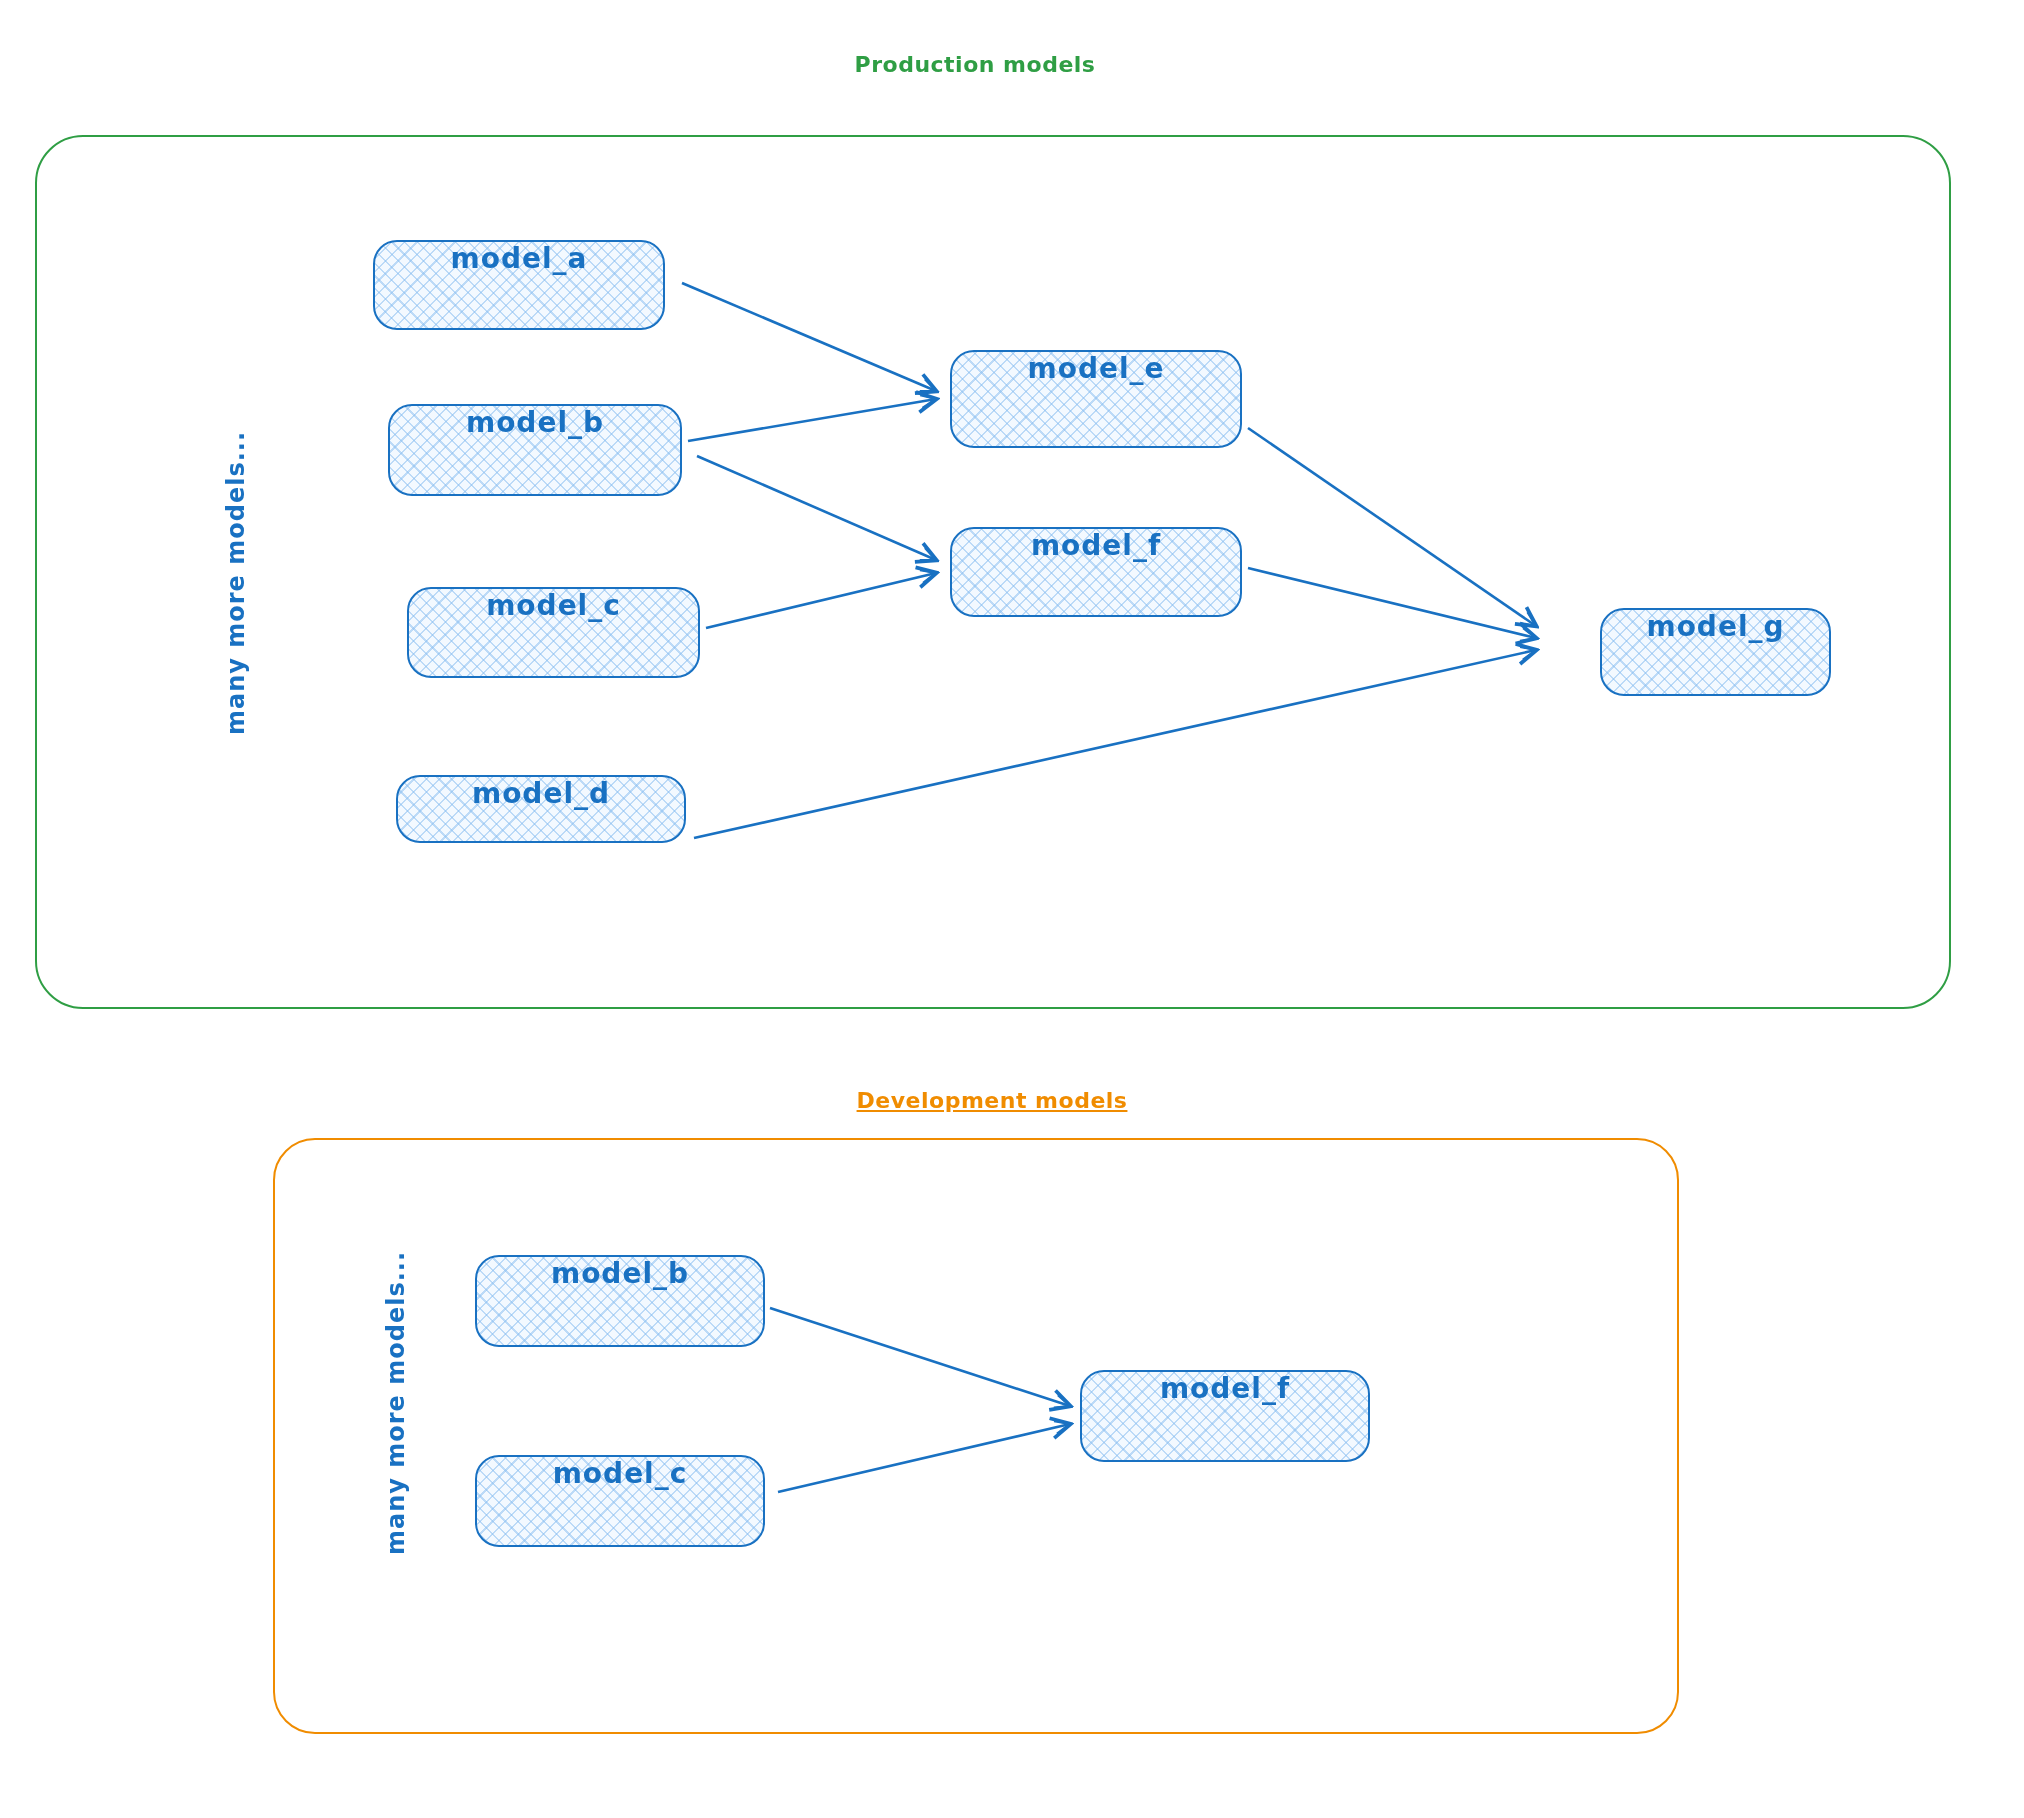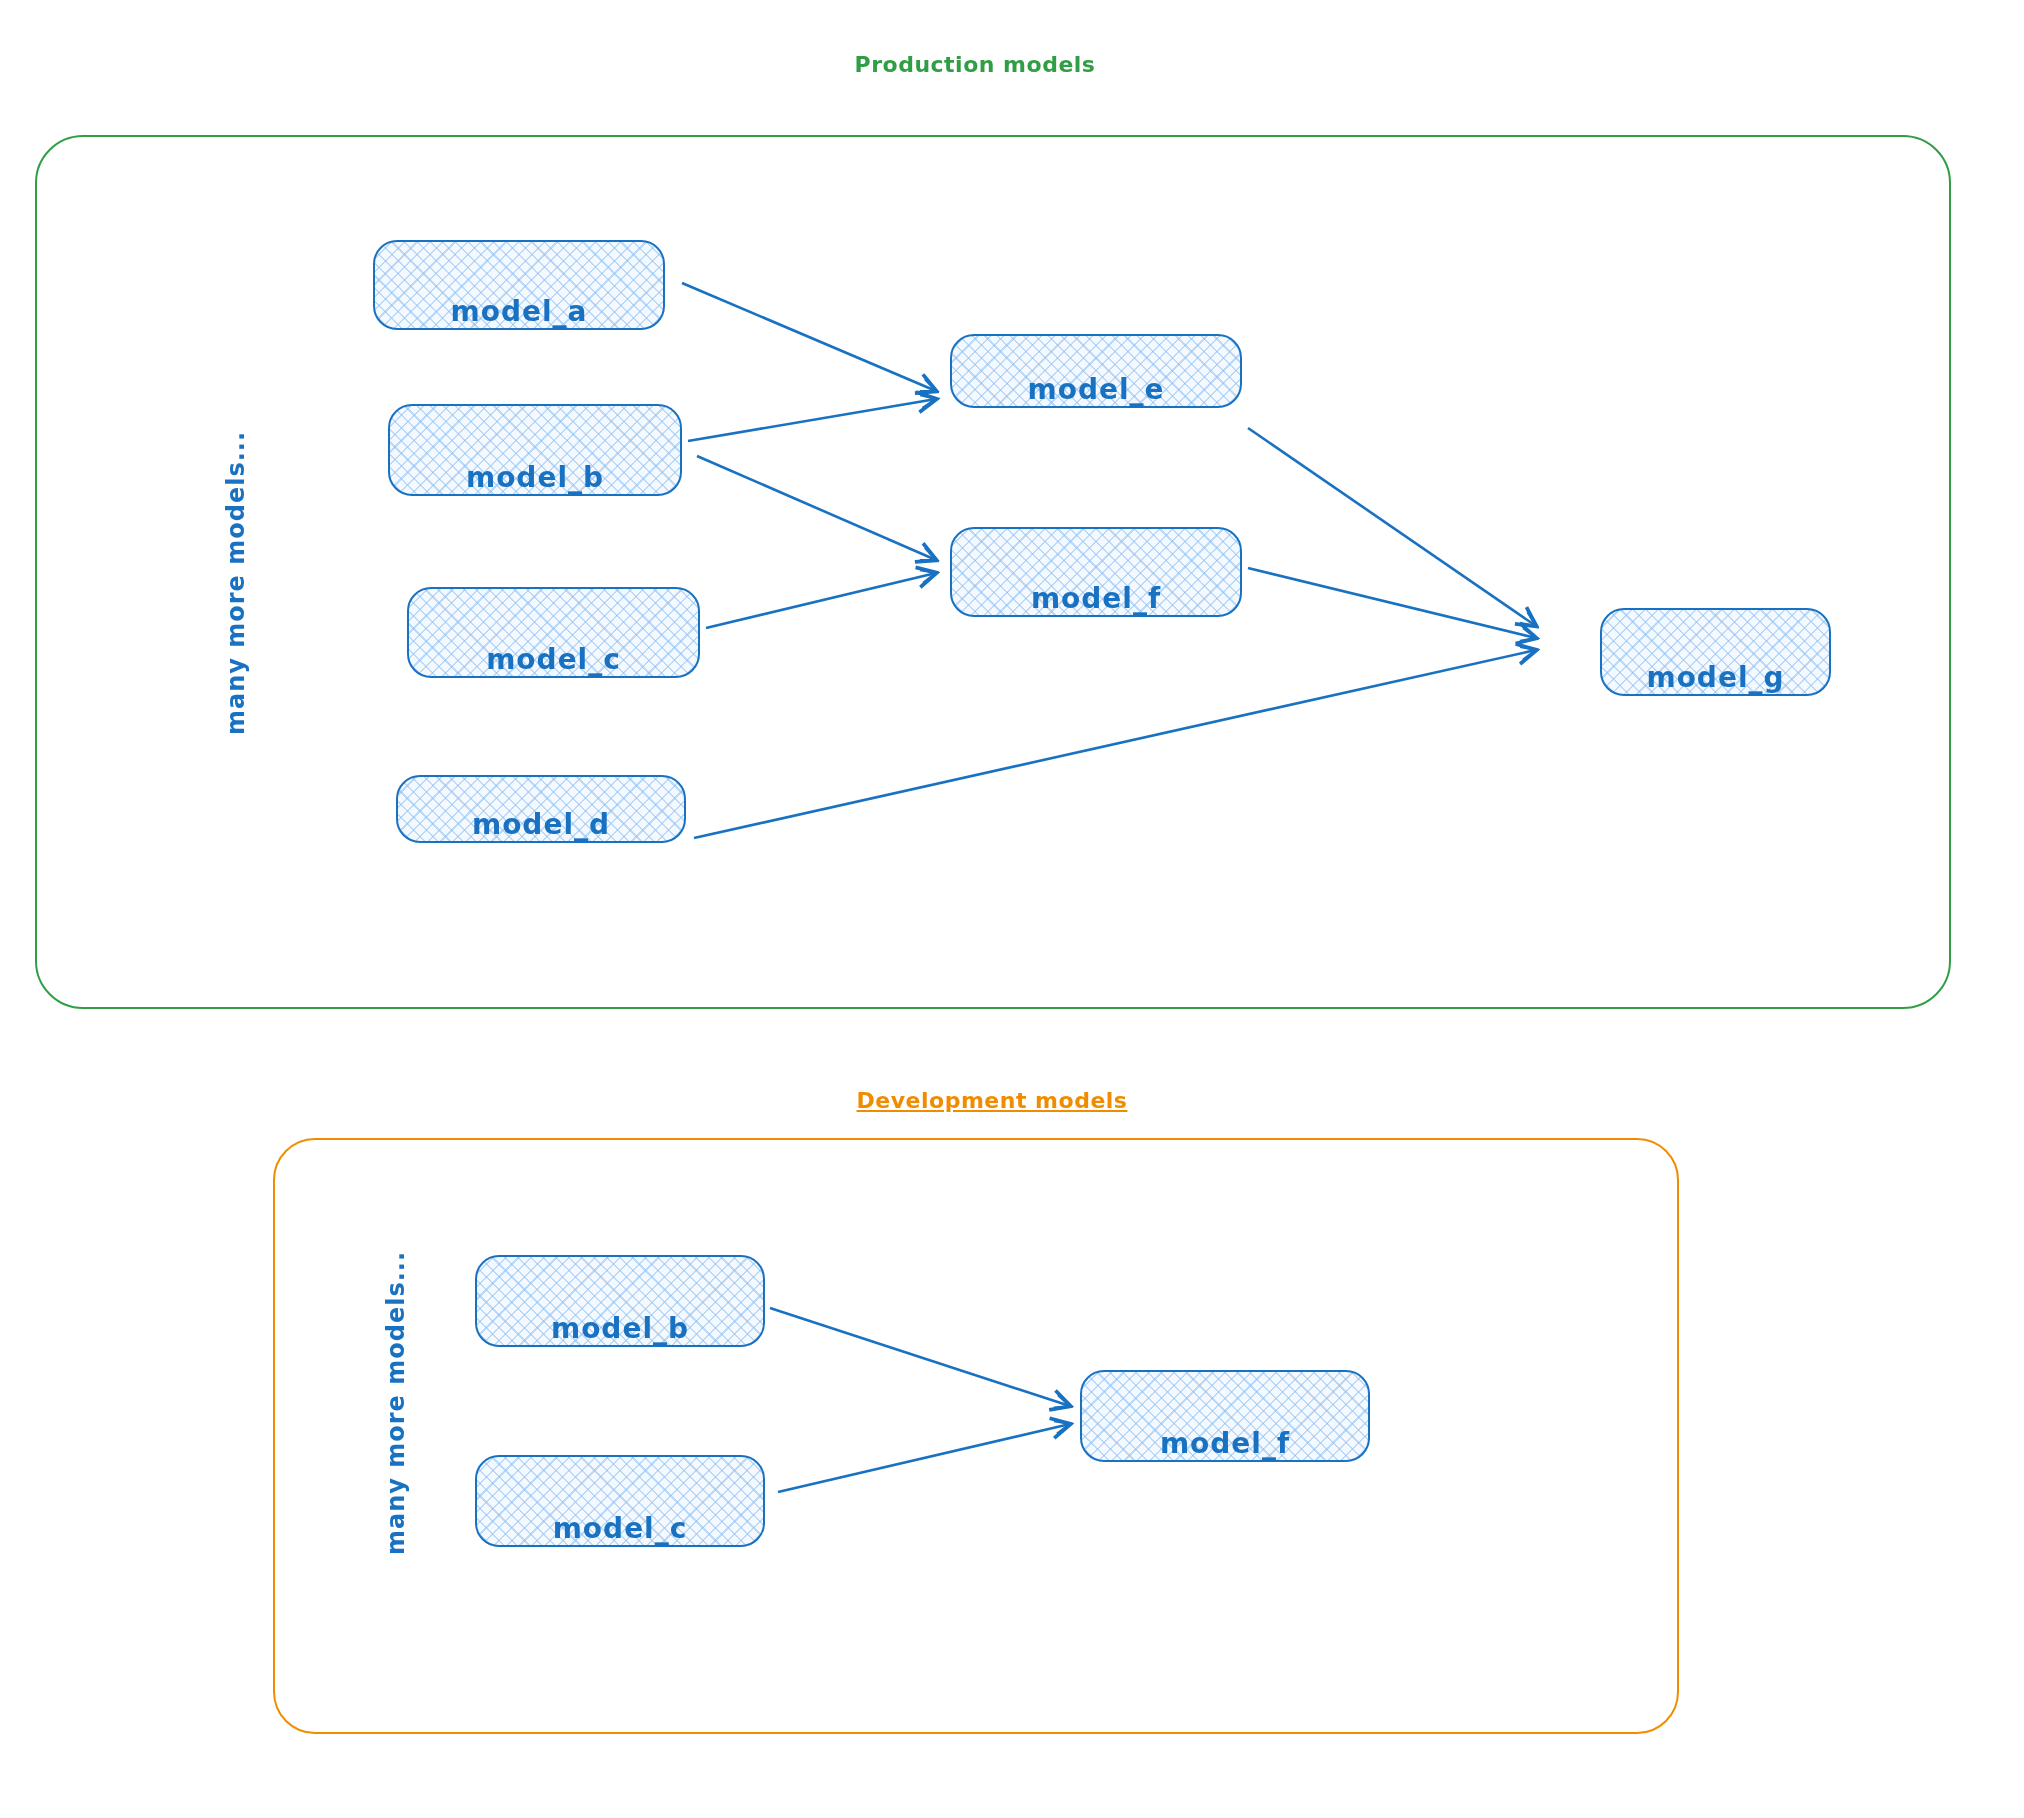--- a/index.html
+++ b/index.html
@@ -35,21 +35,21 @@
   .title-development{left:712px;top:1088px;width:560px;color:#f08c00;text-decoration:underline;}
   .node{
     position:absolute;
     box-sizing:border-box;
     border:2.5px solid #1971c2;
     border-radius:24px;
     background-color:#f3f9ff;
     background-image:
       repeating-linear-gradient(45deg, rgba(134,188,240,0.50) 0 1.6px, transparent 1.6px 9px),
       repeating-linear-gradient(-45deg, rgba(134,188,240,0.50) 0 1.6px, transparent 1.6px 9px);
-    display:flex;align-items:flex-end;justify-content:center;
+    display:flex;align-items:flex-start;justify-content:center;
   }
   .node-label{
     color:#1971c2;
     font-size:28px;
     font-weight:600;
     letter-spacing:1px;
   }
   .side-note{
     position:absolute;
     width:260px;height:30px;
@@ -108,21 +108,21 @@
 </div>
 <div class="node" style="left:388px;top:404px;width:294px;height:92px">
   <span class="node-label">model_b</span>
 </div>
 <div class="node" style="left:407px;top:587px;width:293px;height:91px">
   <span class="node-label">model_c</span>
 </div>
 <div class="node" style="left:396px;top:775px;width:290px;height:68px">
   <span class="node-label">model_d</span>
 </div>
-<div class="node" style="left:950px;top:334px;width:292px;height:74px">
+<div class="node" style="left:950px;top:350px;width:292px;height:98px">
   <span class="node-label">model_e</span>
 </div>
 <div class="node" style="left:950px;top:527px;width:292px;height:90px">
   <span class="node-label">model_f</span>
 </div>
 <div class="node" style="left:1600px;top:608px;width:231px;height:88px">
   <span class="node-label">model_g</span>
 </div>
 
 <div class="node" style="left:475px;top:1255px;width:290px;height:92px">

